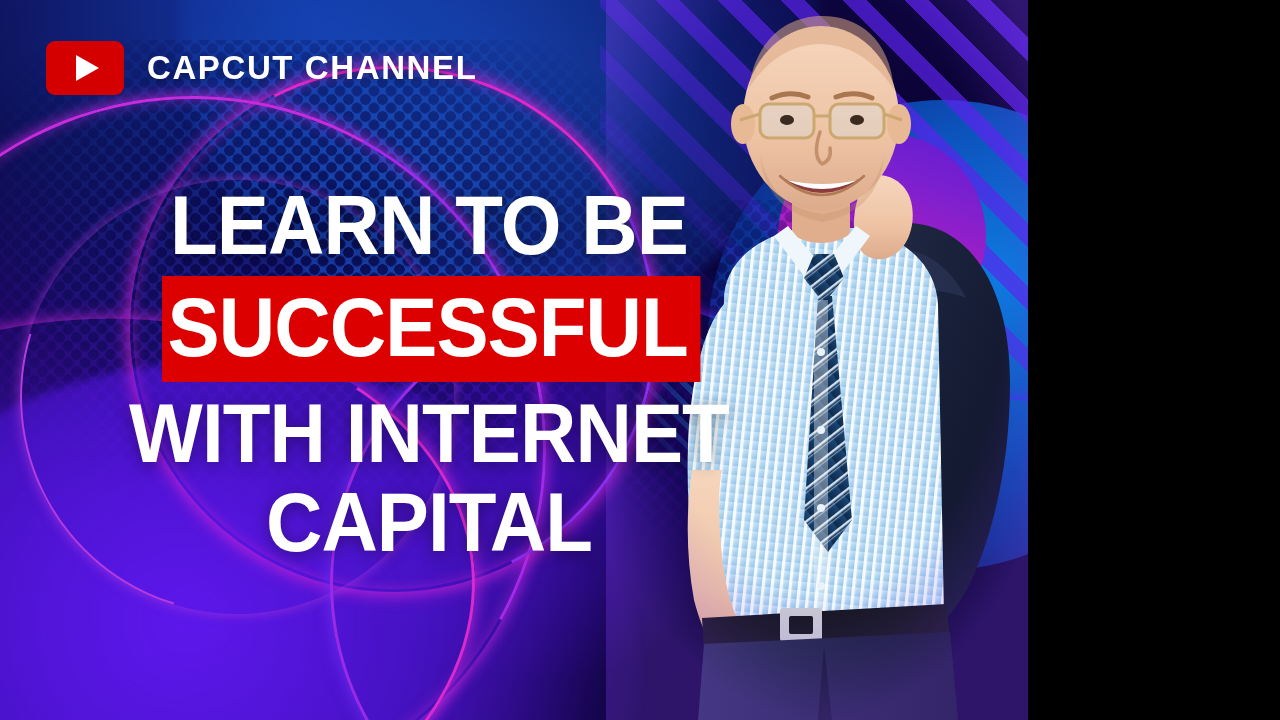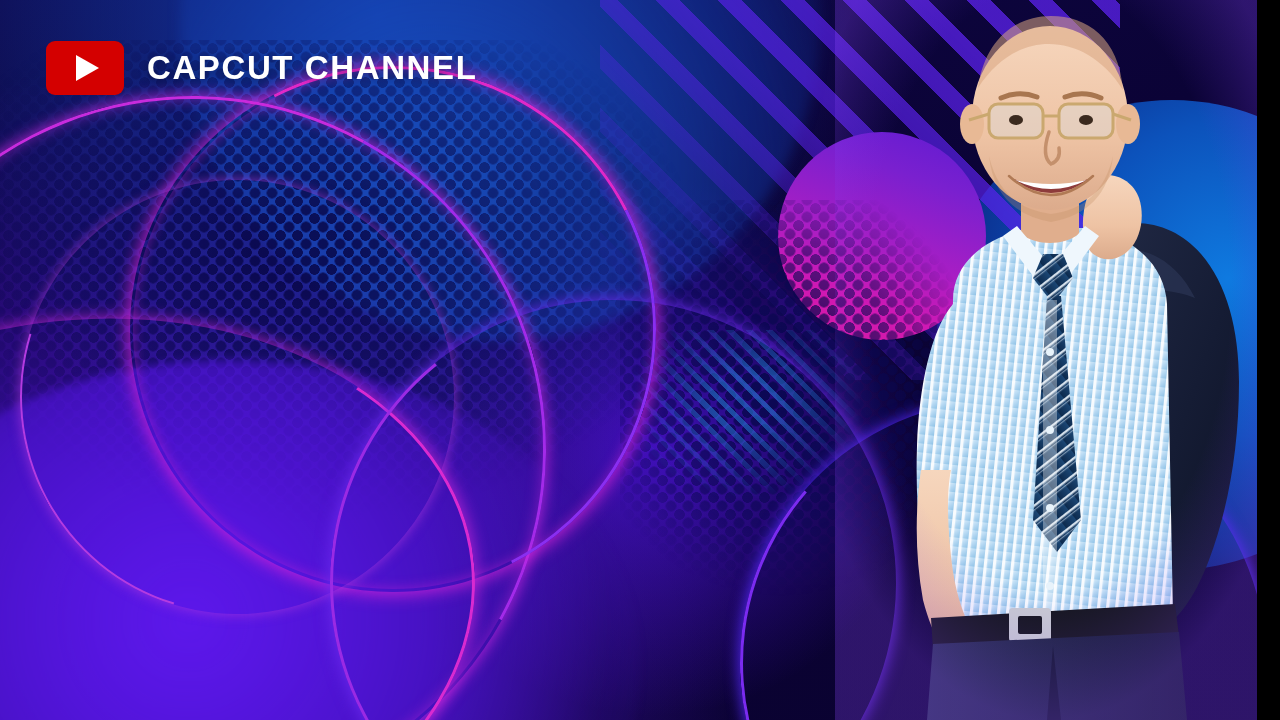--- a/index.html
+++ b/index.html
@@ -3,21 +3,21 @@
 <meta charset="utf-8">
 <title>CapCut Channel Thumbnail</title>
 <style>
   html, body {
     margin: 0;
     padding: 0;
     background: #000;
   }
   .stage {
     position: relative;
-    width: 1257px;
+    width: 1028px;
     height: 720px;
     overflow: hidden;
     font-family: "Liberation Sans", sans-serif;
     background: #0c0440;
     text-align: center;
   }
 
   
   .bg-base {
     position: absolute; inset: 0;
@@ -270,20 +270,26 @@
   <div class="ring ring-d"></div>
   <div class="ring ring-e"></div>
 
   <div class="header">
     <div class="yt-logo">
       <div class="yt-tri"></div>
     </div>
     <div class="channel-name">CAPCUT CHANNEL</div>
   </div>
 
+  <div class="headline">
+    <div class="hl-line l1">LEARN TO BE</div>
+    <div class="hl-line hl-highlight l2">SUCCESSFUL</div>
+    <div class="hl-line l3">WITH INTERNET</div>
+    <div class="hl-line l4">CAPITAL</div>
+  </div>
 
   <div class="person">
     <svg viewBox="0 0 430 720" preserveAspectRatio="xMidYMax meet">
       <defs>
         <linearGradient id="shirtG" x1="0" y1="0" x2="1" y2="1">
           <stop offset="0%" stop-color="#e4f1fb"></stop>
           <stop offset="45%" stop-color="#bcdcf4"></stop>
           <stop offset="100%" stop-color="#8fc2e6"></stop>
         </linearGradient>
         <linearGradient id="skinG" x1="0" y1="0" x2="0" y2="1">

